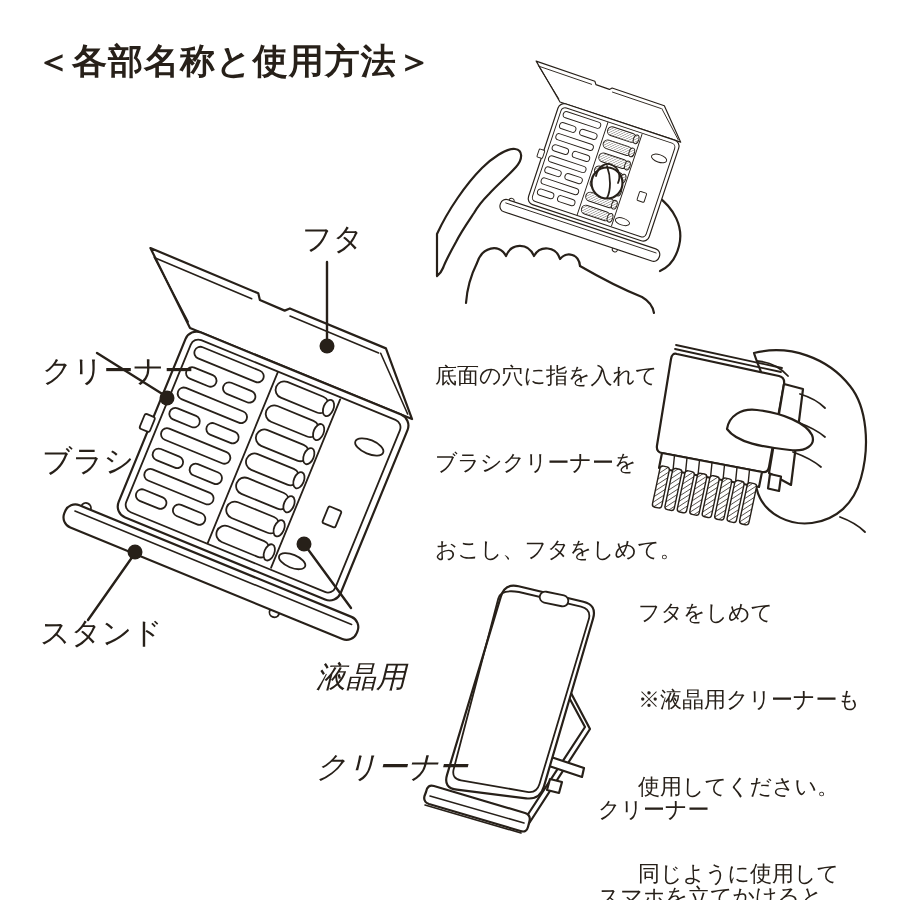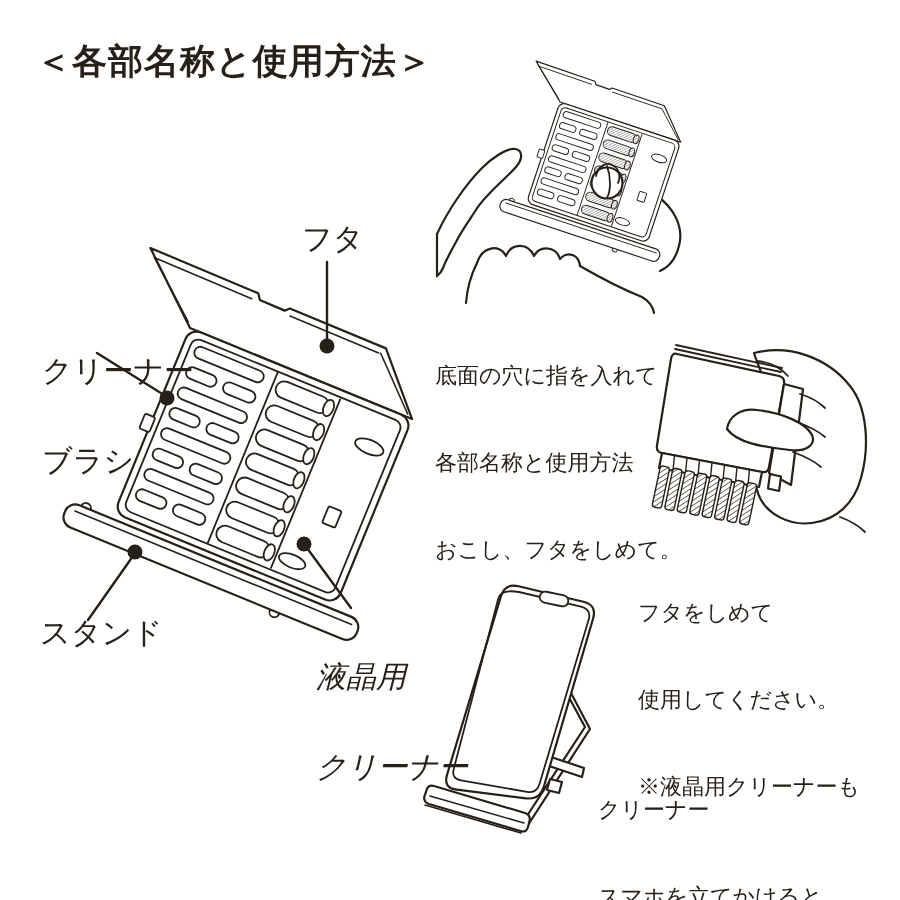--- a/index.html
+++ b/index.html
@@ -180,28 +180,29 @@
 
 <div class="txt label" style="left:40px; top:620px;font-family:Liberation Mono, monospace;">スタンド</div>
 
 <div class="txt label" style="left:316px; top:602px;font-style:italic;">
   <div>液晶用</div>
   <div>クリーナー</div>
 </div>
 
 <div class="txt step" style="left:435px; top:303px;">
   <div>底面の穴に指を入れて</div>
-  <div>各部名称と使用方法</div>
+  <div>ブラシクリーナーを</div>
   <div>おこし、フタをしめて。</div>
 </div>
 
 <div class="txt step" style="left:638px; top:540px;">
   <div>フタをしめて</div>
+  <div>※液晶用クリーナーも</div>
   <div>使用してください。</div>
-  <div>※液晶用クリーナーも</div>
+  <div>同じように使用して</div>
   
 </div>
 
 <div class="txt step" style="left:598px; top:737px;">
   <div>クリーナー</div>
   <div>スマホを立てかけると</div>
   
 </div>
 
 </body></html>

